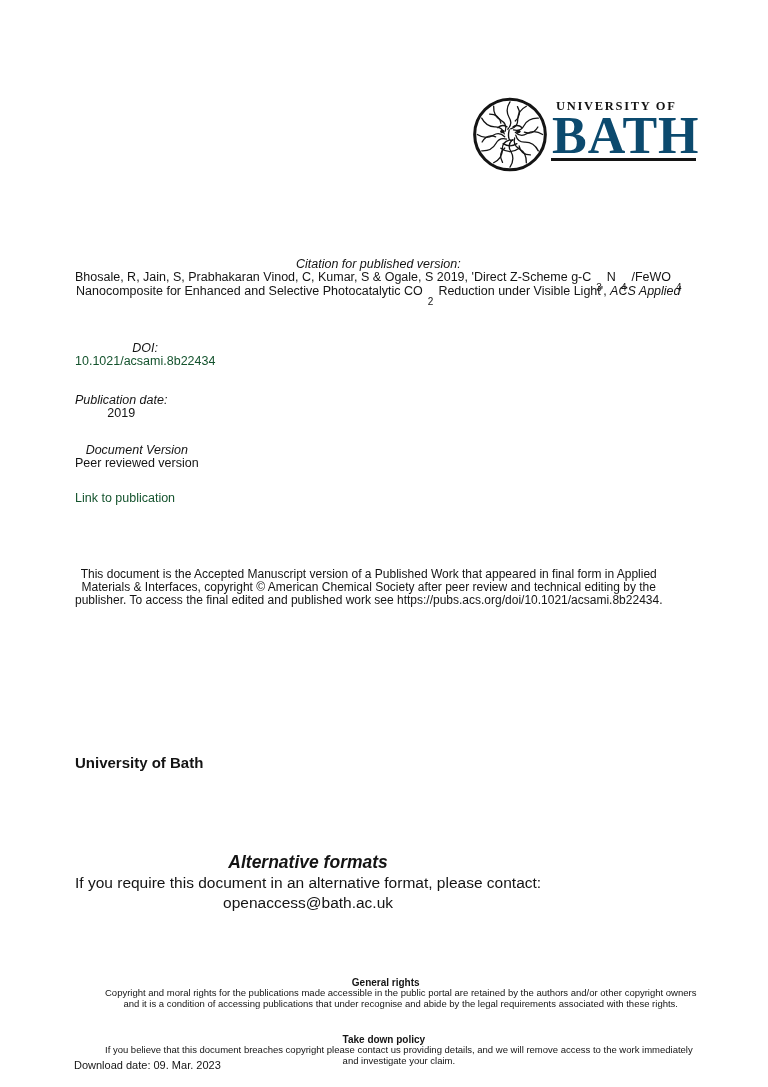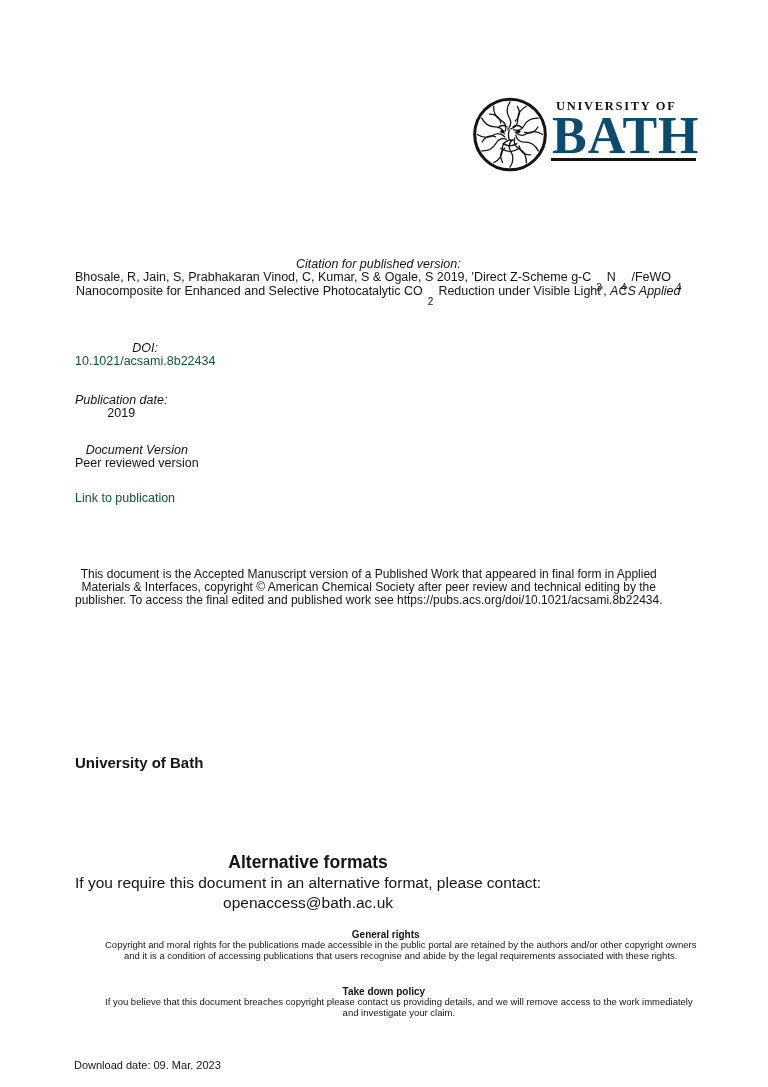--- a/index.html
+++ b/index.html
@@ -32,24 +32,24 @@
 
   
   .field{left:75px;font-size:12.5px;line-height:13.4px;white-space:nowrap;}
   .link{color:#14532d;text-decoration:none;cursor:pointer;}
 
   .disclaimer{left:75px;top:568px;font-size:12px;line-height:13.2px;}
 
   .uni-heading{left:75px;top:754px;font-size:15px;font-weight:bold;white-space:nowrap;}
 
   .altfmt{left:75px;top:852px;}
-  .altfmt-h{font-size:17.5px;font-weight:bold;line-height:21px;white-space:nowrap;}
+  .altfmt-h{font-size:17.5px;font-weight:bold;line-height:21px;white-space:nowrap;font-style:italic;}
   .altfmt-b{font-size:15.5px;line-height:20px;white-space:nowrap;}
 
-  .smallsec-h{font-size:10px;font-weight:bold;line-height:10.4px;white-space:nowrap;}
+  .smallsec-h{font-size:10px;font-weight:bold;line-height:10.4px;white-space:nowrap;margin-top:48px;}
   .smallsec-b{font-size:9.5px;line-height:10.2px;white-space:nowrap;margin-left:30px;}
   .rights{left:75px;top:930px;}
   .takedown{left:75px;top:987px;}
 
   .dl-date{left:74px;top:1059px;font-size:11px;white-space:nowrap;}
 </style>
 </head>
 <body>
 
 <div class="page">
@@ -125,21 +125,21 @@
 
   <div class="abs altfmt">
     <div class="altfmt-h">Alternative formats</div>
     <div class="altfmt-b">If you require this document in an alternative format, please contact:</div>
     <div class="altfmt-b">openaccess@bath.ac.uk</div>
   </div>
 
   <div class="abs rights">
     <div class="smallsec-h">General rights</div>
     <div class="smallsec-b">Copyright and moral rights for the publications made accessible in the public portal are retained by the authors and/or other copyright owners</div>
-    <div class="smallsec-b">and it is a condition of accessing publications that users recognise and abide by the legal requirements associated with these rights.</div>
+    <div class="smallsec-b">and it is a condition of accessing publications that under recognise and abide by the legal requirements associated with these rights.</div>
   </div>
 
   <div class="abs takedown">
     <div class="smallsec-h">Take down policy</div>
     <div class="smallsec-b">If you believe that this document breaches copyright please contact us providing details, and we will remove access to the work immediately</div>
     <div class="smallsec-b">and investigate your claim.</div>
   </div>
 
   <div class="abs dl-date">Download date: 09. Mar. 2023</div>
 

